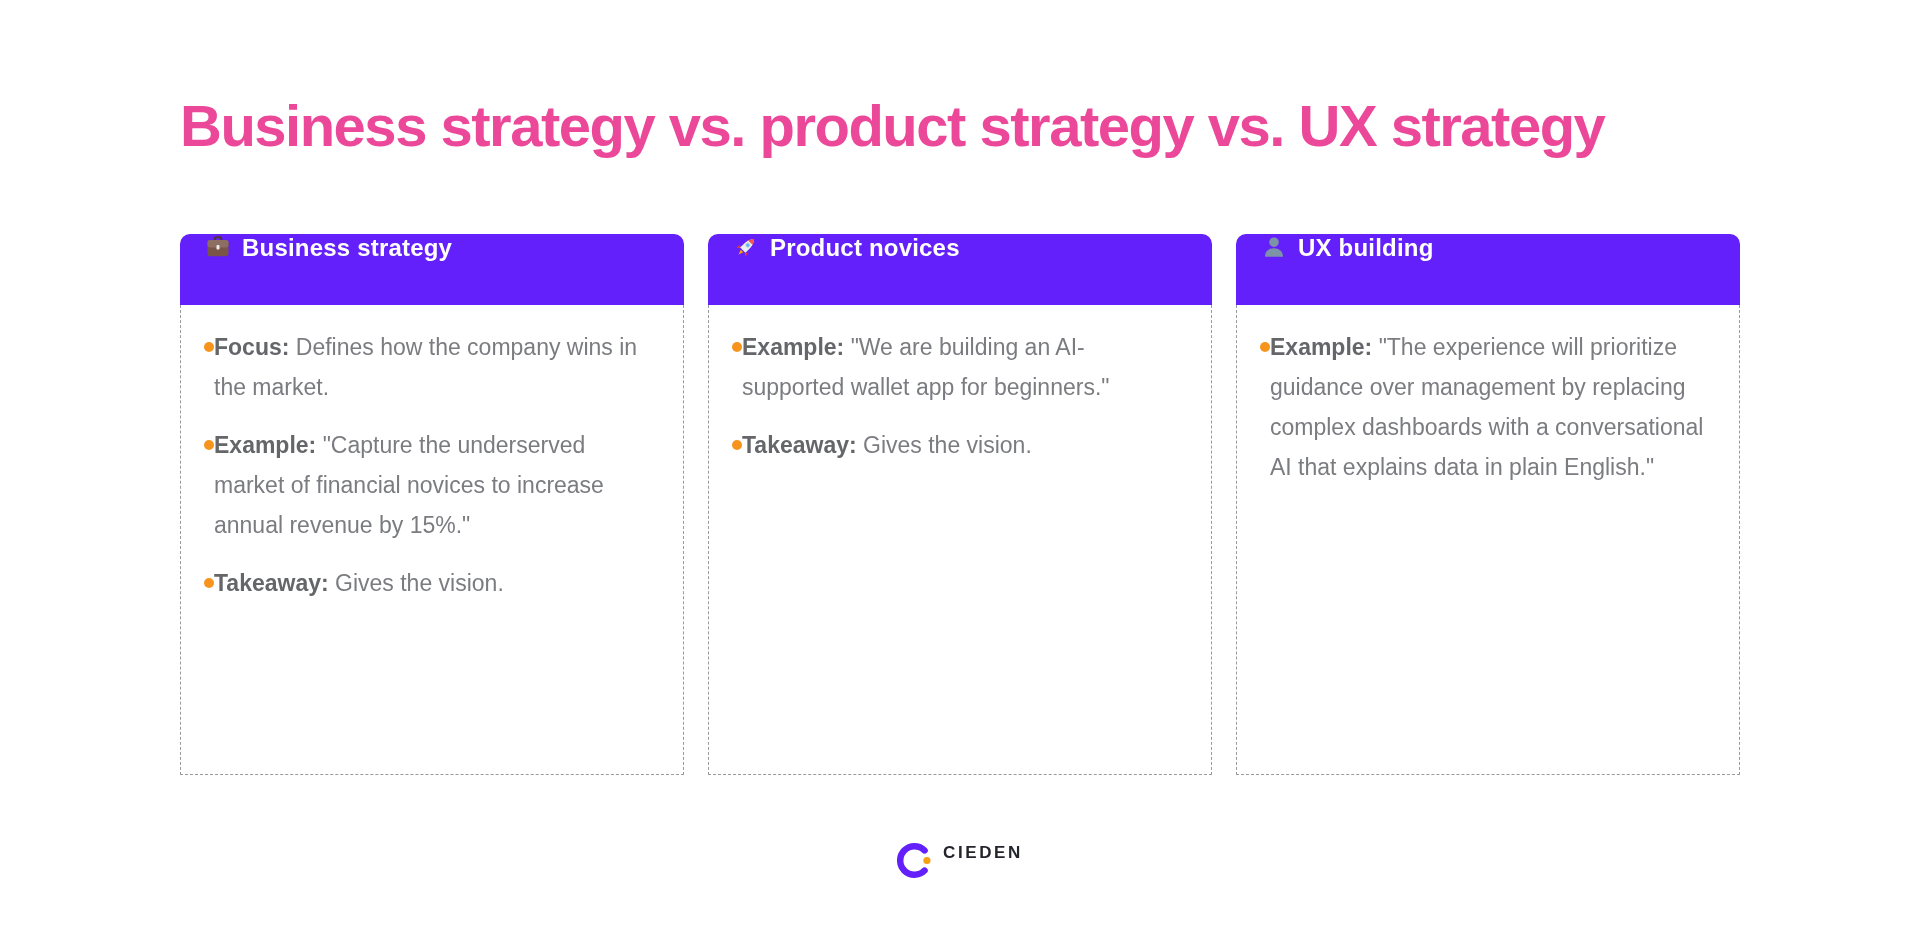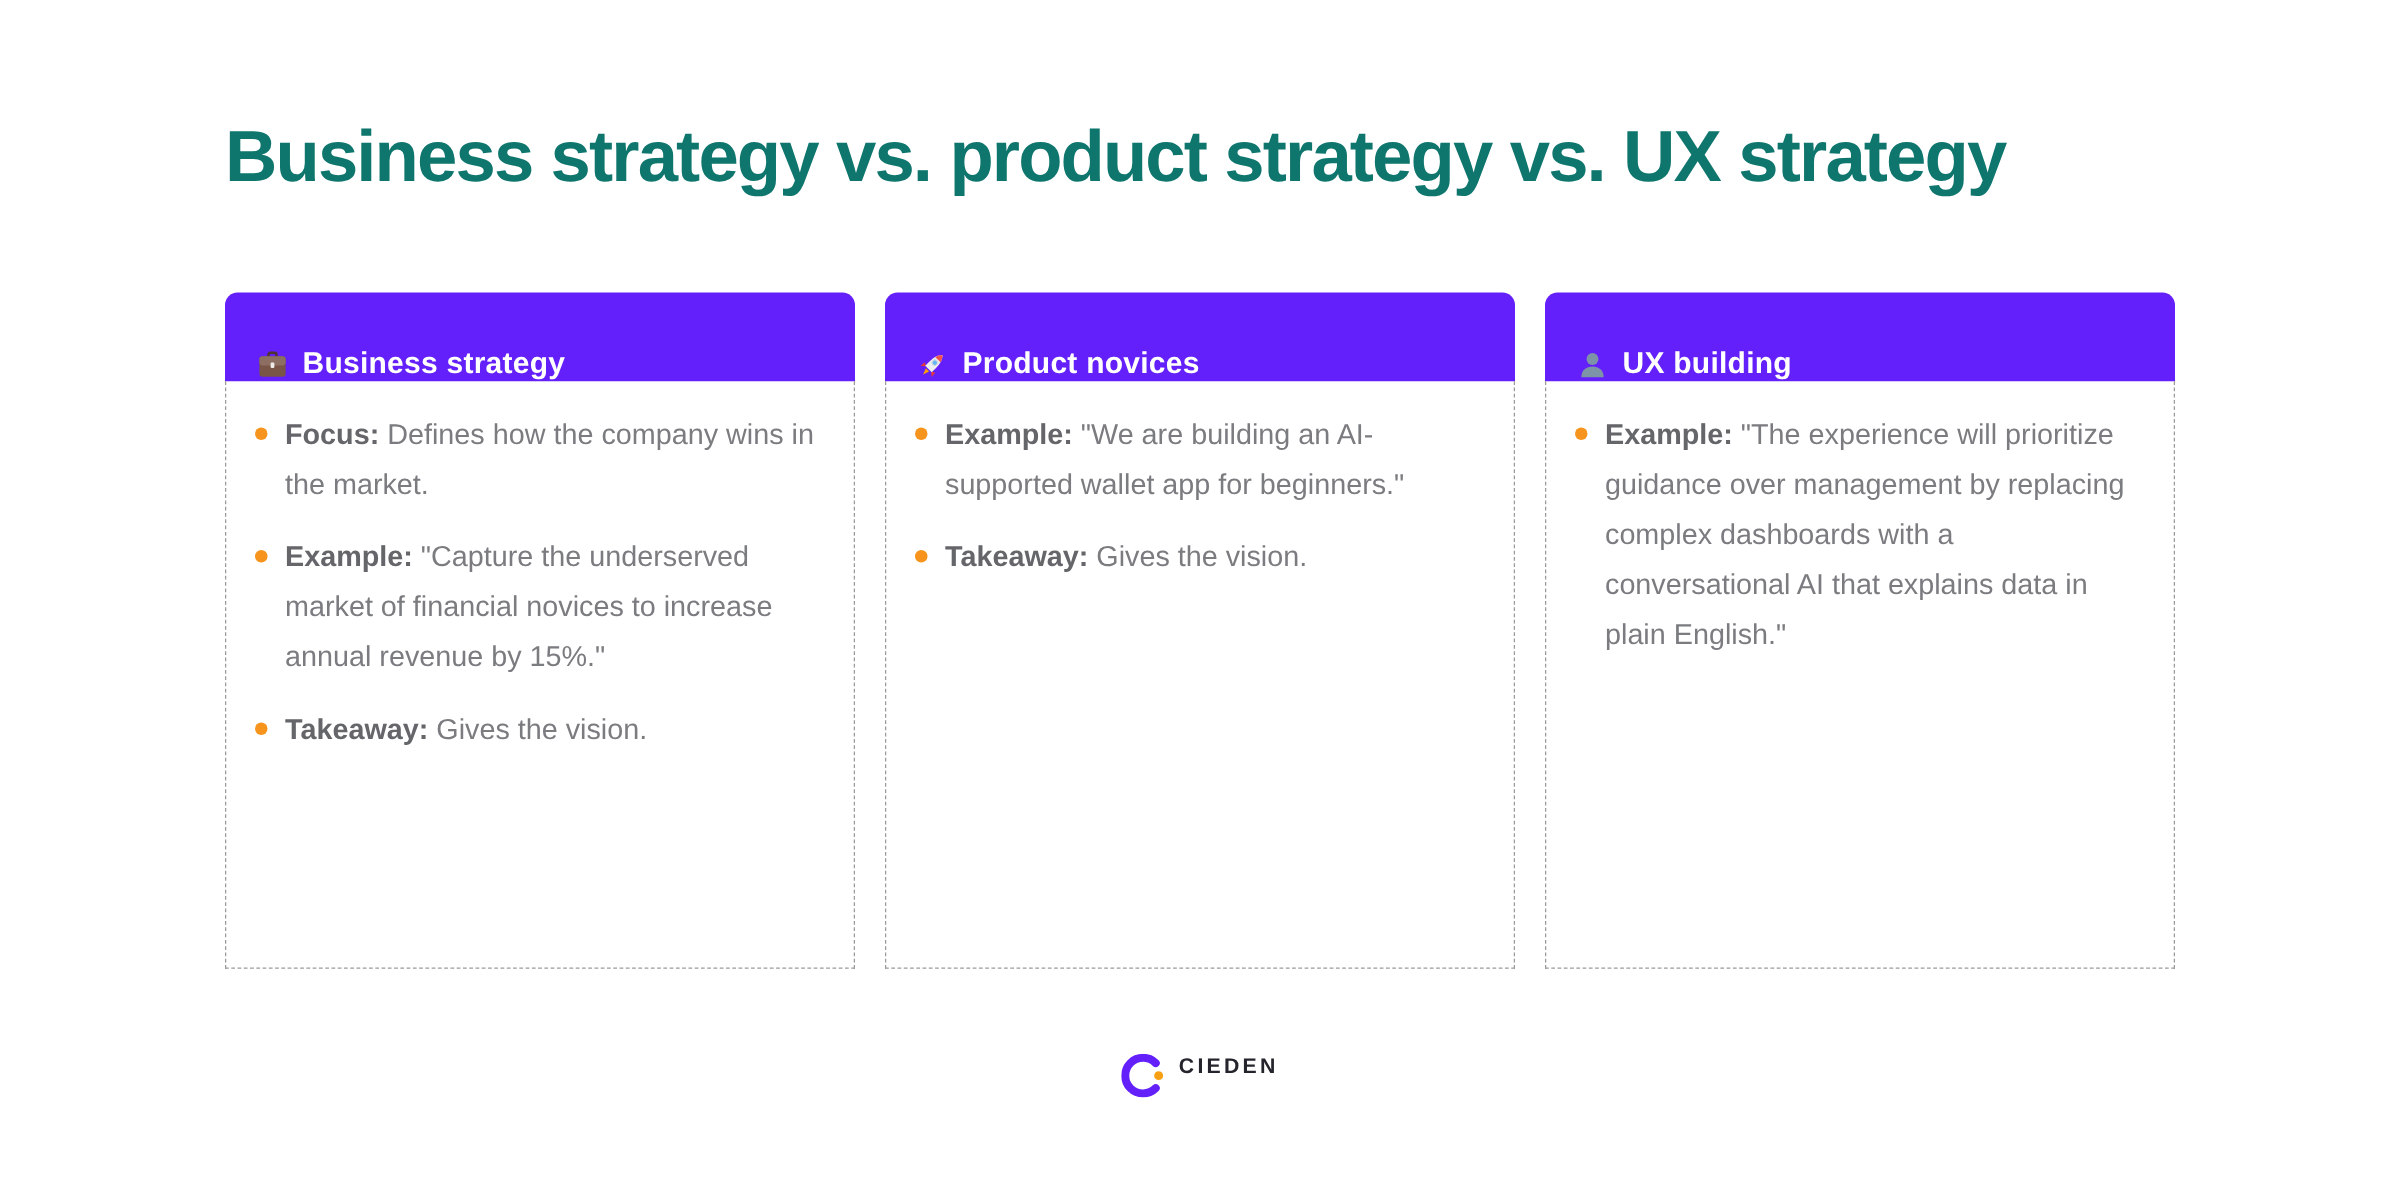--- a/index.html
+++ b/index.html
@@ -8,36 +8,36 @@
 
   .content { padding: 0 180px; }
 
   h1.page-title {
     margin-top: 94px;
     margin-bottom: 76px;
     font-size: 58px;
     line-height: 1.1;
     font-weight: 700;
     letter-spacing: -1.5px;
-    color: #0f766e;
+    color: #ec4899;
   }
 
   .cards {
     display: flex;
     gap: 24px;
   }
 
   .card { flex: 1; min-width: 0; }
 
   .card-header {
     height: 71px;
     background: #6420fa;
     border-radius: 10px 10px 0 0;
     display: flex;
-    align-items: flex-end;
+    align-items: flex-start;
     gap: 11px;
     padding: 0 20px 0 25px;
   }
   .card-header .hdr-icon {
     width: 26px; height: 26px;
     display: inline-flex; align-items: center; justify-content: center;
     flex: none;
   }
   .card-title {
     color: #ffffff;
@@ -49,21 +49,21 @@
 
   .card-body {
     height: 470px;
     border: 1.5px dashed #9a9a9a;
     border-top: none;
     padding: 22px 26px 0 23px;
   }
 
   .item {
     display: flex;
-    gap: 14px;
+    gap: 0;
     margin-top: 18px;
   }
   .item:first-child { margin-top: 0; }
 
   .bullet-dot {
     flex: none;
     width: 10px; height: 10px;
     margin-top: 15px;
     border-radius: 50%;
     background: #f7941d;

